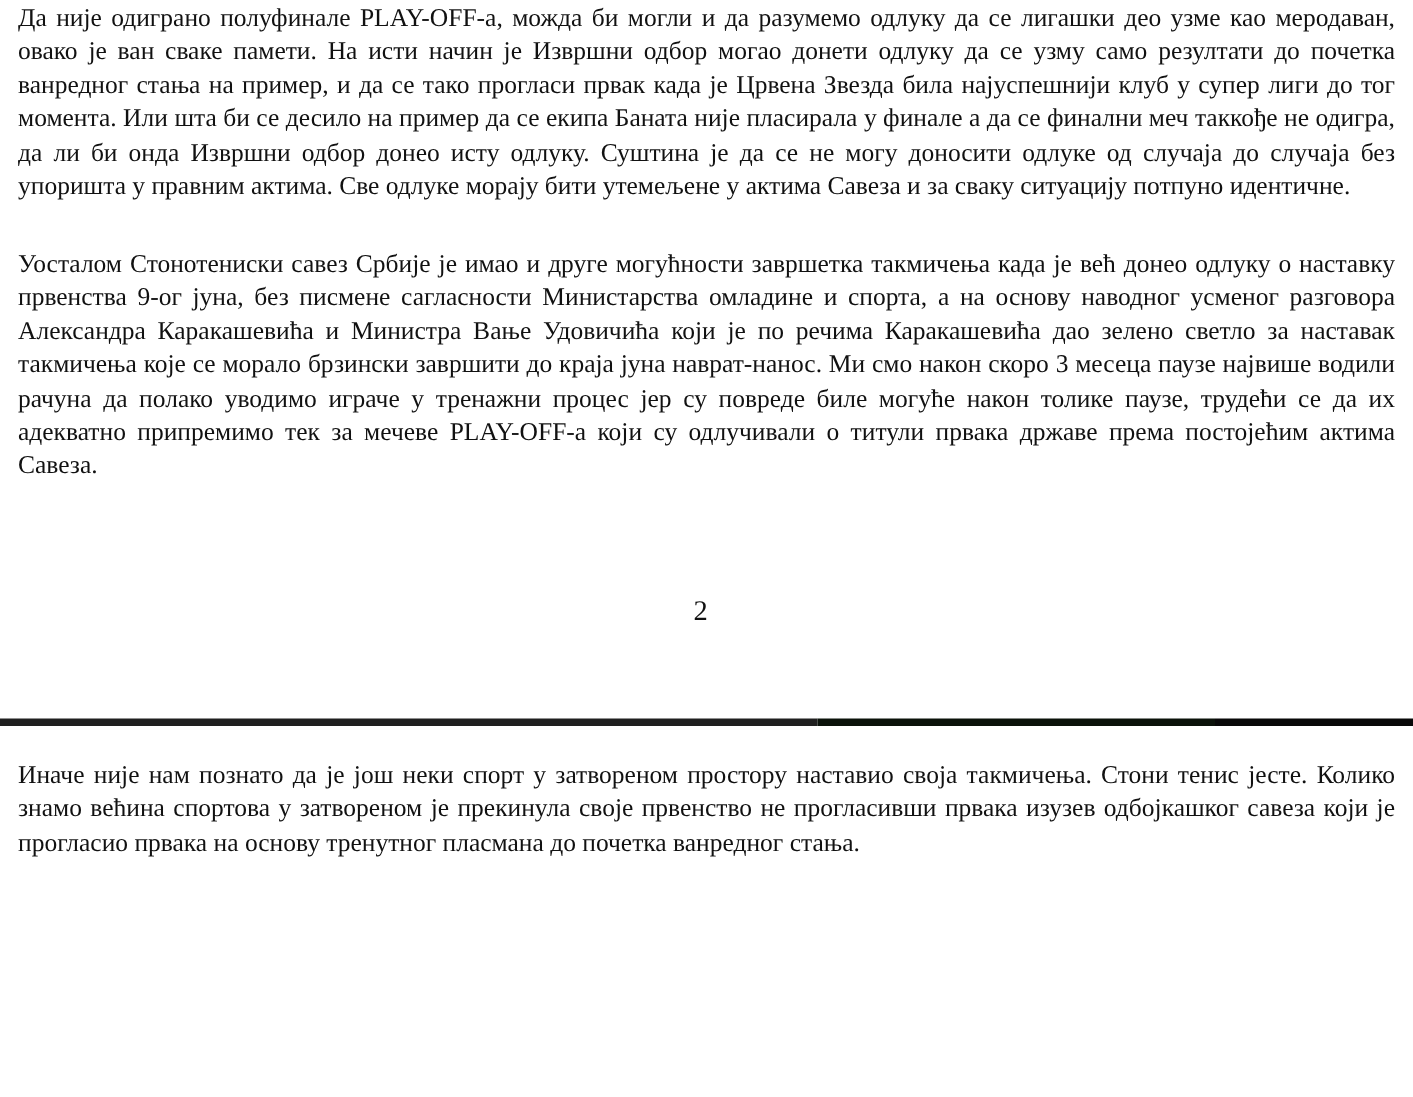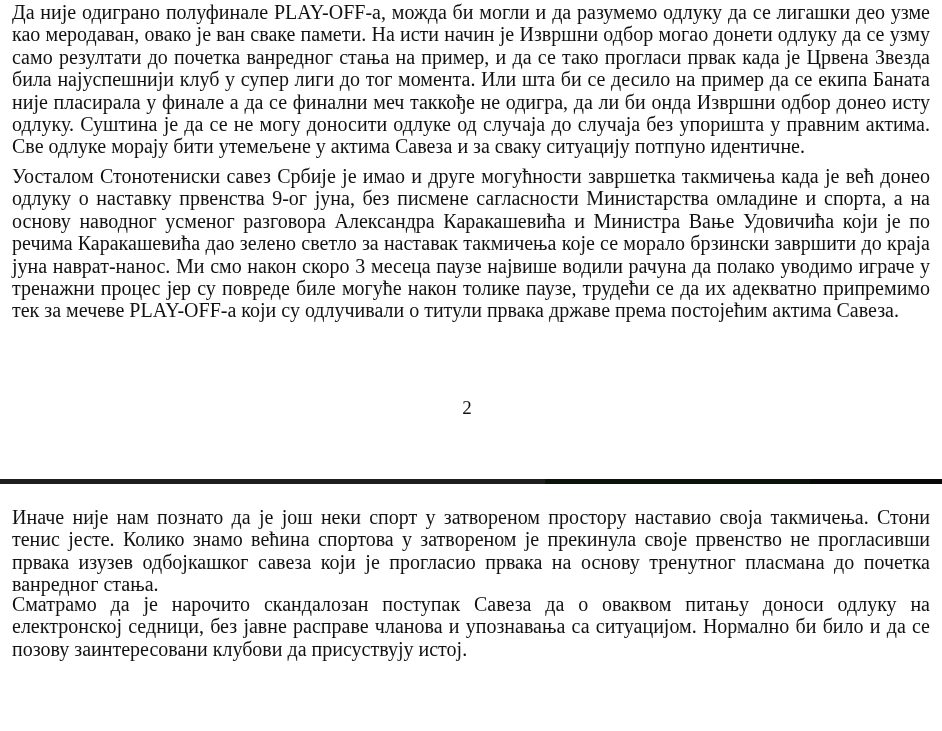--- a/index.html
+++ b/index.html
@@ -20,21 +20,21 @@
     left: 0;
     width: 942px;
     background: #ffffff;
   }
   .page-top { top: 0; height: 479px; }
   .page-bottom { top: 484px; height: 264px; }
   .para {
     position: absolute;
     left: 12px;
     width: 918px;
-    font-size: 20px;
+    font-size: 17px;
     line-height: 22.4px;
     text-align: justify;
     text-align-last: left;
     margin: 0;
     letter-spacing: 0;
     word-spacing: 0;
   }
   .p1 { top: 1px; }
   .p2 { top: 165px; }
   .p3 { top: 22px; }
@@ -70,14 +70,13 @@
 </div>
 
 <div class="separator">
   <div class="sep-seg-a"></div>
   <div class="sep-seg-b"></div>
   <div class="sep-seg-c"></div>
 </div>
 
 <div class="page page-bottom">
   <p class="para p3">Иначе није нам познато да је још неки спорт у затвореном простору наставио своја такмичења. Стони тенис јесте. Колико знамо већина спортова у затвореном је прекинула своје првенство не прогласивши првака изузев одбојкашког савеза који је прогласио првака на основу тренутног пласмана до почетка ванредног стања.</p>
-  <p class="para p4">Сматрамо да је нарочито скандалозан поступак Савеза да о оваквом питању доноси одлуку на електронској седници, без јавне расправе чланова и упознавања са ситуацијом. Нормално би било и да се позову заинтересовани клубови да присуствују истој.</p>
 </div>
 
 </body></html>

